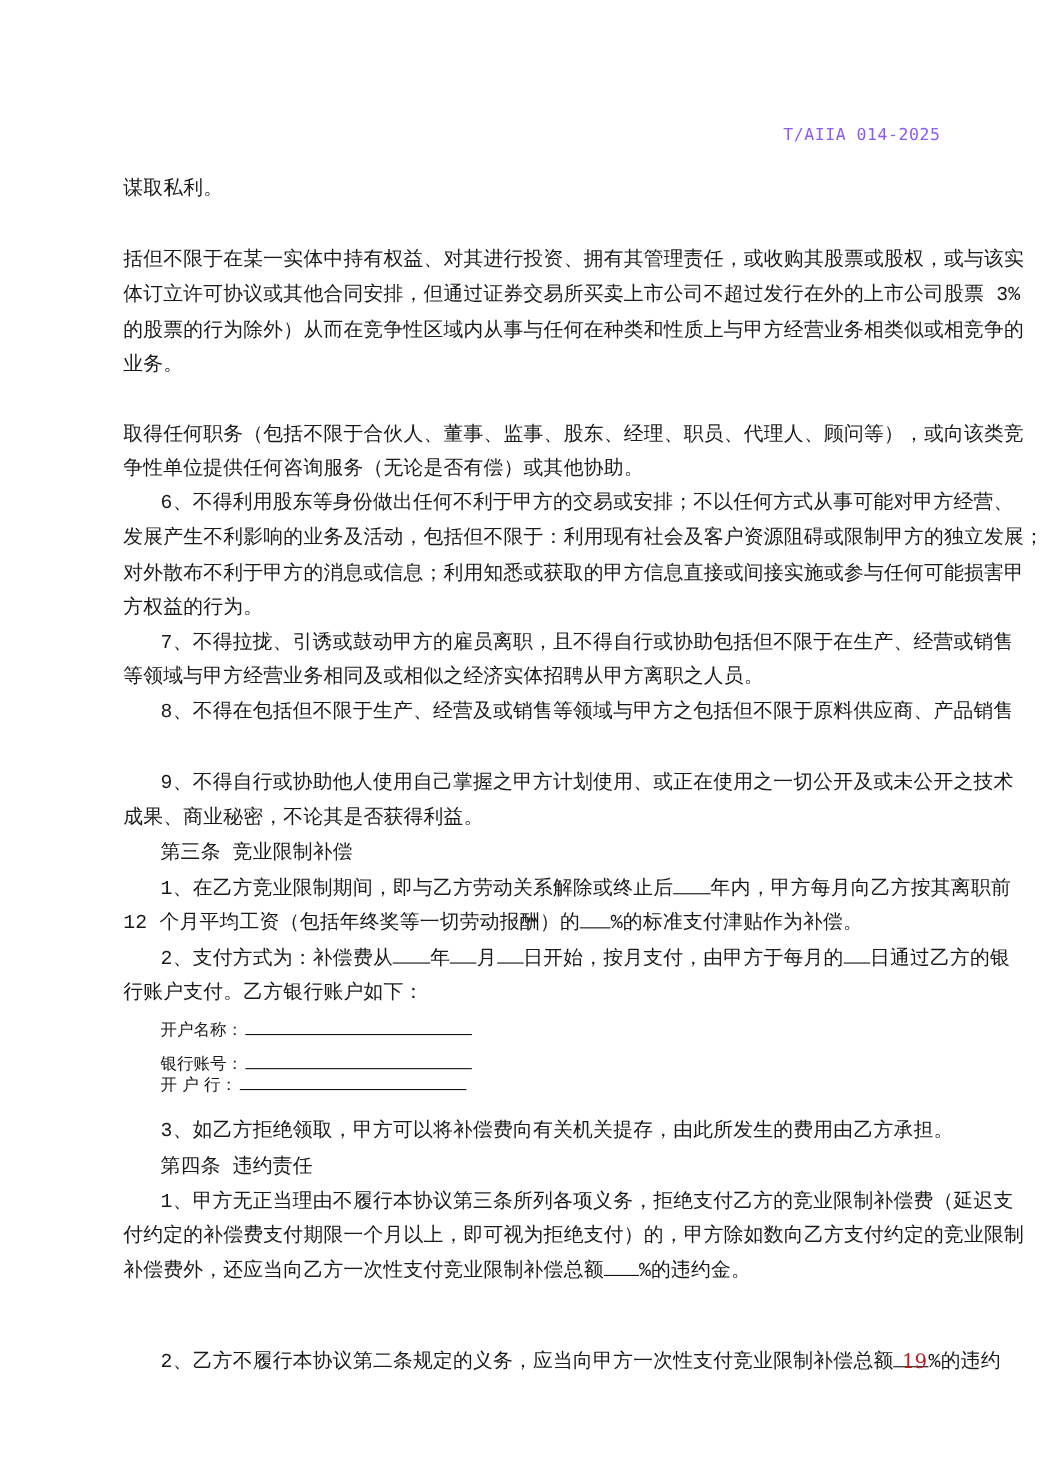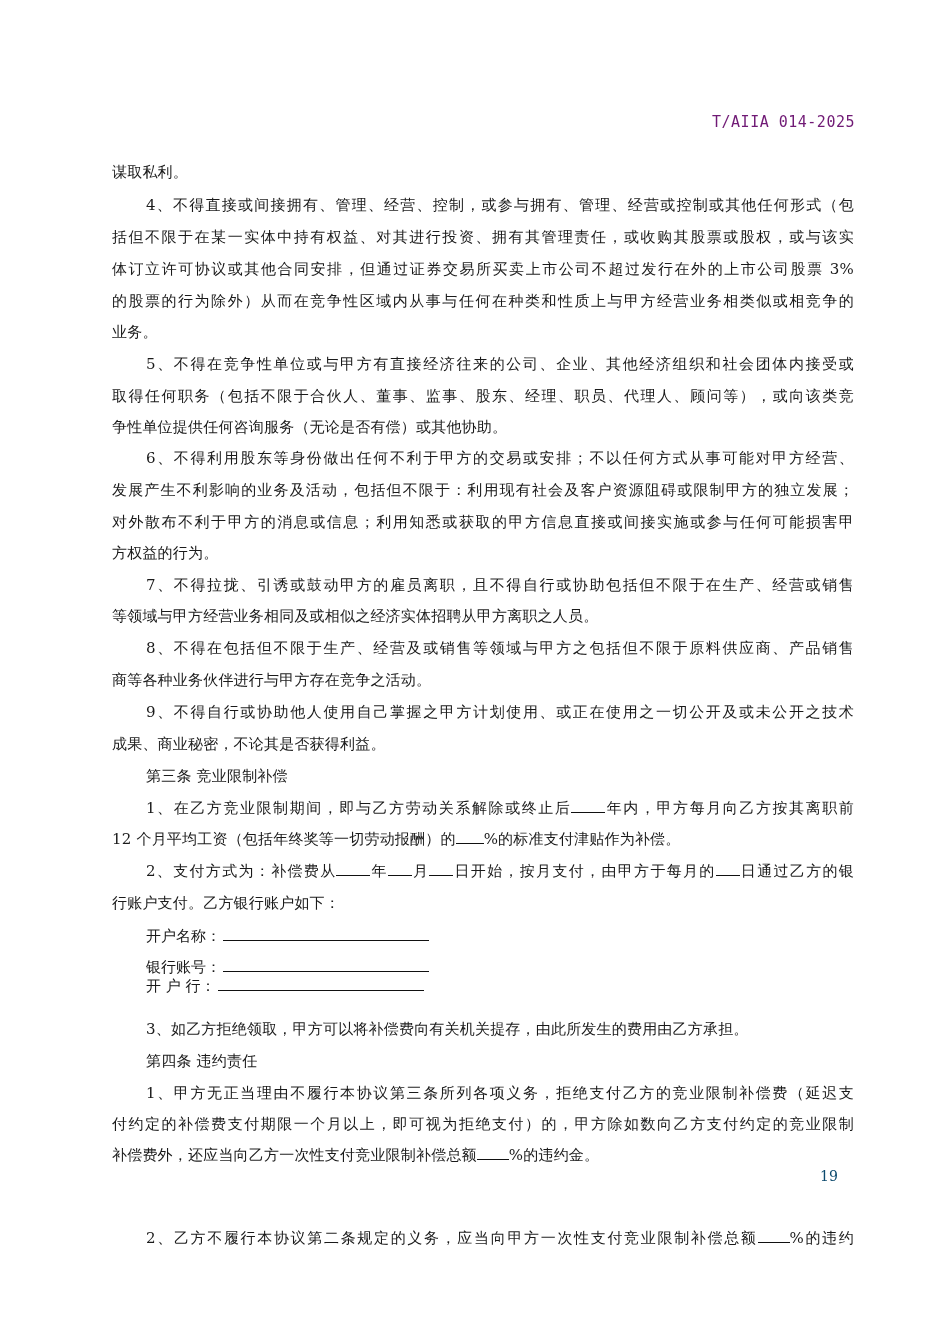--- a/index.html
+++ b/index.html
@@ -1,58 +1,55 @@
 <!DOCTYPE html>
 <html><head>
 <meta charset="utf-8">
 <style>
   html, body { margin: 0; padding: 0; background: #ffffff; }
   body { width: 945px; height: 1336px; position: relative; overflow: hidden;
          font-family: "DejaVu Serif", "Liberation Serif", serif; color: #1a1a1a; }
   .page { position: absolute; left: 0; top: 0; width: 945px; height: 1336px; background: #fff; }
   .header { position: absolute; right: 90px; top: 113px; font-family: "DejaVu Sans Mono", "Liberation Mono", monospace;
-            font-size: 15px; letter-spacing: 0.5px; color: #701a75; }
-  .line { position: absolute; left: 112px; width: 742px; font-size: 15px; line-height: 20px;
-          white-space: nowrap; text-align: justify; text-align-last: justify; letter-spacing: 0.2px; }
+            font-size: 15px; letter-spacing: 0.5px; color: #8b5cf6; }
+  .line { position: absolute; left: 112px; width: 742px; font-size: 18px; line-height: 20px;
+          white-space: nowrap; text-align: justify; text-align-last: justify; letter-spacing: 0.2px; font-family: Liberation Mono, monospace; }
   .line.last { text-align-last: left; }
   .line.indent { left: 146px; width: 708px; }
   .blank { display: inline-block; border-bottom: 1px solid #111; height: 14px; vertical-align: baseline; }
   .field-row { position: absolute; left: 146px; font-size: 15px; line-height: 20px; white-space: nowrap; }
   .field-blank { display: inline-block; width: 206px; border-bottom: 1.2px solid #111; height: 14px; margin-left: 2px; }
-  .pagenum { position: absolute; left: 820px; top: 1168px; font-size: 14px; color: #0c4a6e; }
+  .pagenum { position: absolute; left: 820px; top: 1228px; font-size: 18px; color: #b91c1c; }
 </style>
 </head>
 <body>
 
 <div class="page">
 
   <div class="header">T/AIIA 014-2025</div>
 
   <div class="line last" style="top:162px">谋取私利。</div>
 
-  <div class="line indent" style="top:195px">4、不得直接或间接拥有、管理、经营、控制，或参与拥有、管理、经营或控制或其他任何形式（包</div>
   <div class="line" style="top:227px">括但不限于在某一实体中持有权益、对其进行投资、拥有其管理责任，或收购其股票或股权，或与该实</div>
   <div class="line" style="top:259px">体订立许可协议或其他合同安排，但通过证券交易所买卖上市公司不超过发行在外的上市公司股票 3%</div>
   <div class="line" style="top:291px">的股票的行为除外）从而在竞争性区域内从事与任何在种类和性质上与甲方经营业务相类似或相竞争的</div>
   <div class="line last" style="top:322px">业务。</div>
 
-  <div class="line indent" style="top:354px">5、不得在竞争性单位或与甲方有直接经济往来的公司、企业、其他经济组织和社会团体内接受或</div>
   <div class="line" style="top:386px">取得任何职务（包括不限于合伙人、董事、监事、股东、经理、职员、代理人、顾问等），或向该类竞</div>
   <div class="line last" style="top:417px">争性单位提供任何咨询服务（无论是否有偿）或其他协助。</div>
 
   <div class="line indent" style="top:448px">6、不得利用股东等身份做出任何不利于甲方的交易或安排；不以任何方式从事可能对甲方经营、</div>
   <div class="line" style="top:480px">发展产生不利影响的业务及活动，包括但不限于：利用现有社会及客户资源阻碍或限制甲方的独立发展；</div>
   <div class="line" style="top:512px">对外散布不利于甲方的消息或信息；利用知悉或获取的甲方信息直接或间接实施或参与任何可能损害甲</div>
   <div class="line last" style="top:543px">方权益的行为。</div>
 
   <div class="line indent" style="top:575px">7、不得拉拢、引诱或鼓动甲方的雇员离职，且不得自行或协助包括但不限于在生产、经营或销售</div>
   <div class="line last" style="top:606px">等领域与甲方经营业务相同及或相似之经济实体招聘从甲方离职之人员。</div>
 
   <div class="line indent" style="top:638px">8、不得在包括但不限于生产、经营及或销售等领域与甲方之包括但不限于原料供应商、产品销售</div>
-  <div class="line last" style="top:670px">商等各种业务伙伴进行与甲方存在竞争之活动。</div>
 
   <div class="line indent" style="top:702px">9、不得自行或协助他人使用自己掌握之甲方计划使用、或正在使用之一切公开及或未公开之技术</div>
   <div class="line indent last" style="top:766px">第三条 竞业限制补偿</div>
 
   <div class="line last" style="top:734px">成果、商业秘密，不论其是否获得利益。</div>
 
   <div class="line indent" style="top:798px">
     <span>1、在乙方竞业限制期间，即与乙方劳动关系解除或终止后</span><span class="blank" style="width:34px"></span><span>年内，甲方每月向乙方按其离职前</span>
   </div>
   <div class="line last" style="top:829px">

